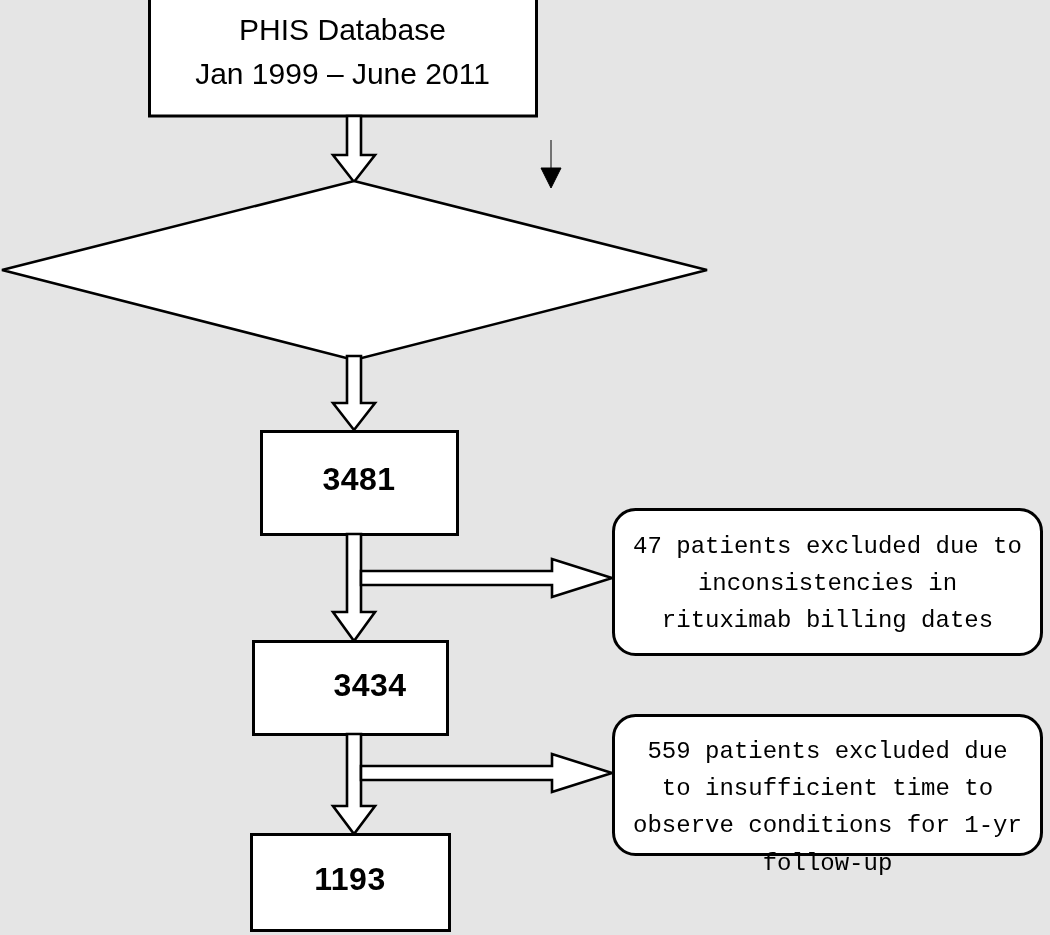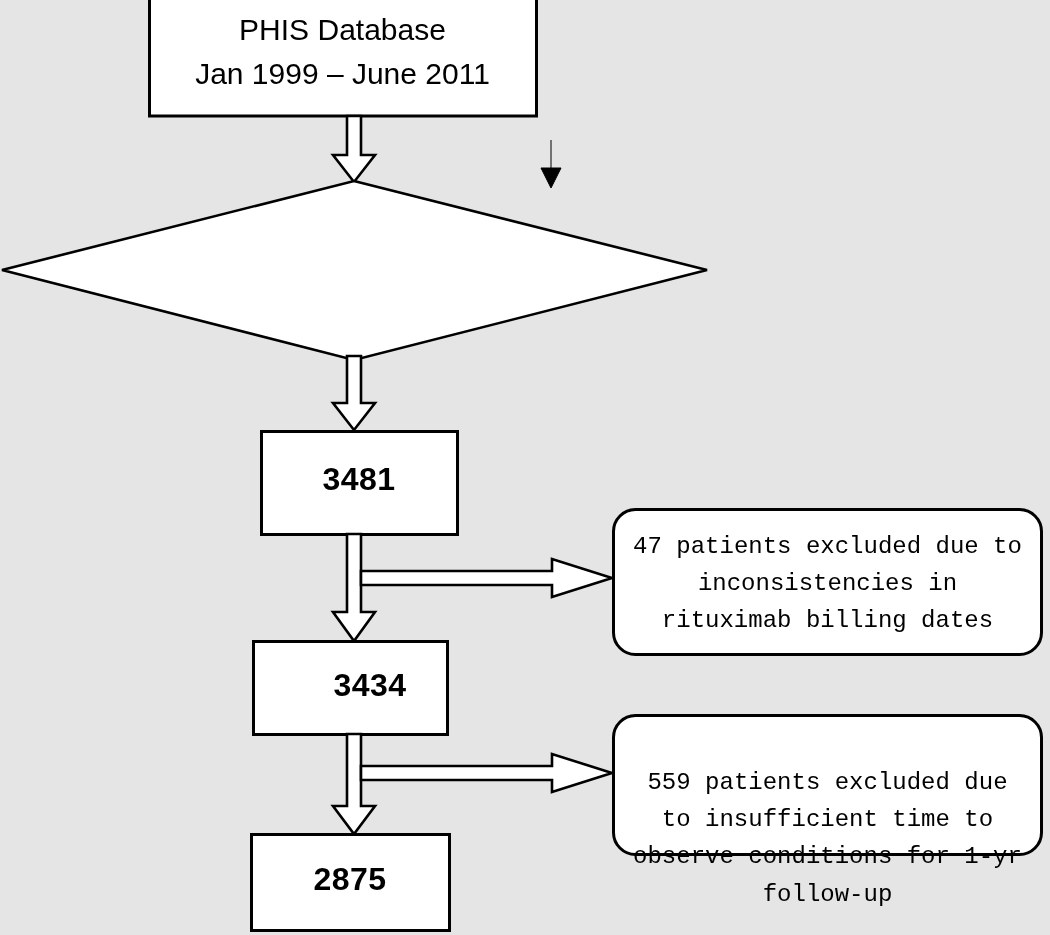--- a/index.html
+++ b/index.html
@@ -73,21 +73,21 @@
   }
   .lbl-num-1 { left: 260px; top: 458px; width: 198px; }
   .lbl-num-2 { left: 252px; top: 664px; width: 196px; margin-left: 20px; }
   .lbl-num-3 { left: 250px; top: 858px; width: 200px; }
   .lbl-callout {
     font-size: 24px;
     line-height: 1.55;
     font-family: Liberation Mono, monospace;
   }
   .lbl-callout-1 { left: 632px; top: 528px; width: 391px; }
-  .lbl-callout-2 { left: 632px; top: 733px; width: 391px; margin-top: 31px; }
+  .lbl-callout-2 { left: 632px; top: 733px; width: 391px; }
 </style>
 </head>
 <body>
 
 <div id="canvas">
 
   <svg class="flow" viewBox="0 0 1050 935">
 
     <rect x="149.5" y="-10" width="387" height="126" class="shape-stroke"></rect>
 
@@ -123,19 +123,19 @@
   </svg>
 
   <div class="lbl lbl-top">PHIS Database
 Jan 1999 – June 2011</div>
 
 
   <div class="lbl lbl-num lbl-num-1">3481</div>
 
   <div class="lbl lbl-num lbl-num-2">3434</div>
 
-  <div class="lbl lbl-num lbl-num-3">2875</div>
+  <div class="lbl lbl-num lbl-num-3">1193</div>
 
   <div class="lbl lbl-callout lbl-callout-1">47 patients excluded due to inconsistencies in rituximab billing dates</div>
 
   <div class="lbl lbl-callout lbl-callout-2">559 patients excluded due to insufficient time to observe conditions for 1-yr follow-up</div>
 
 </div>
 
 </body></html>

